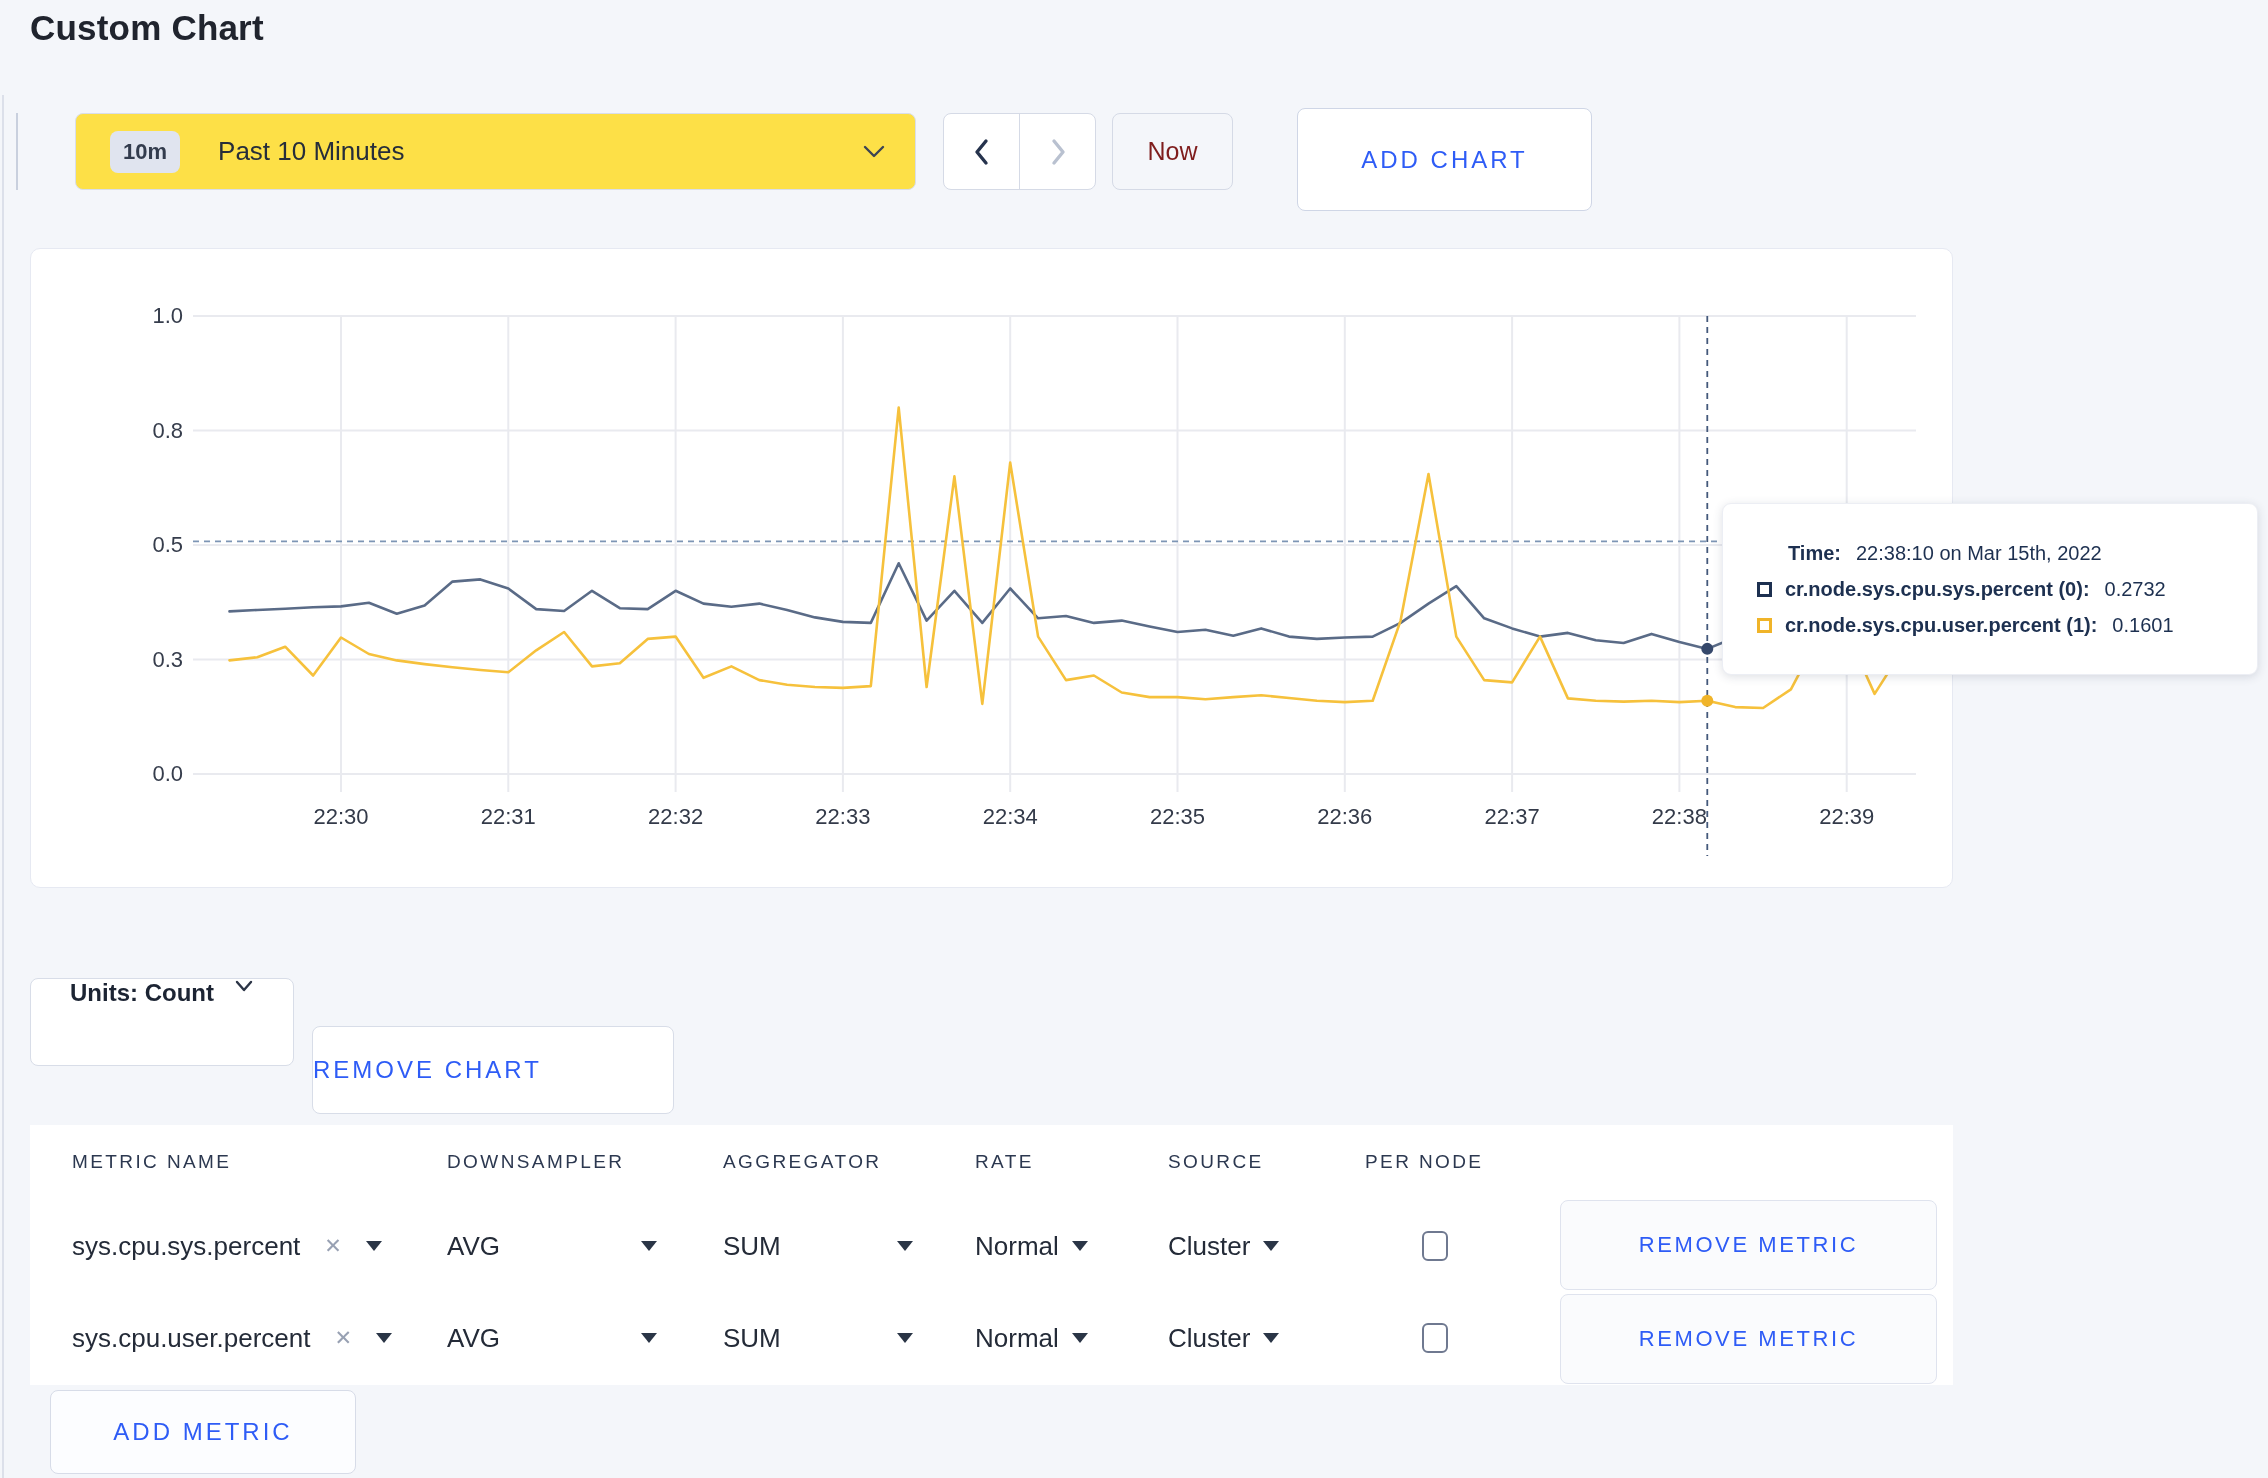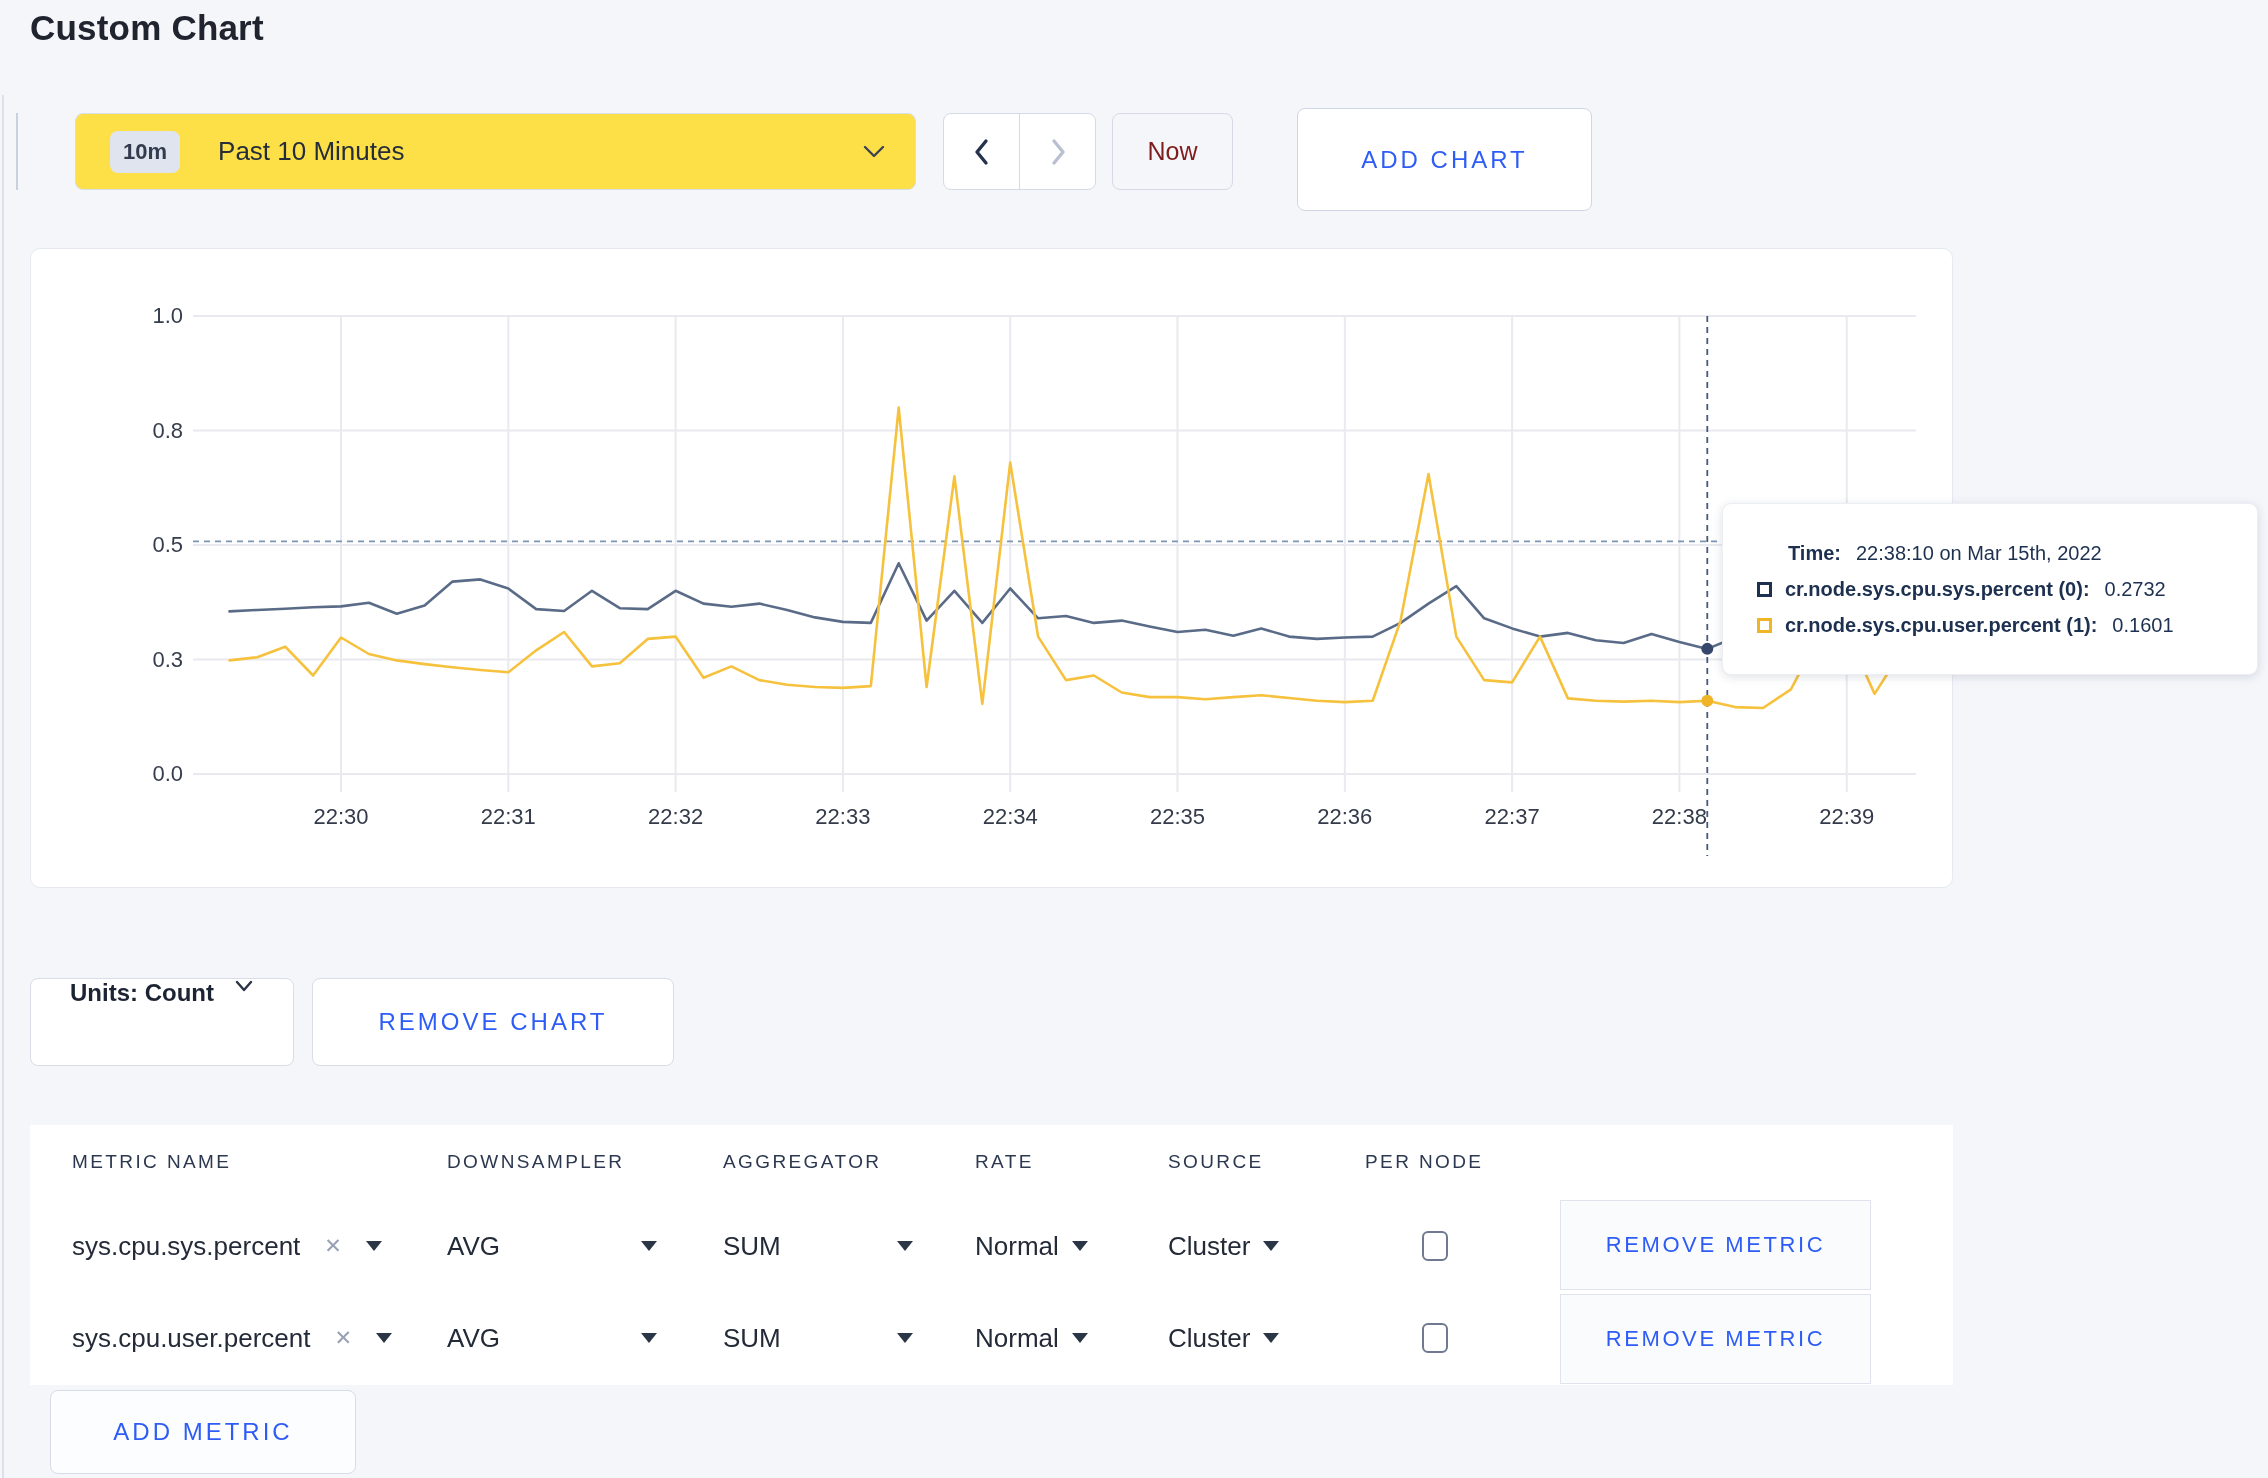--- a/index.html
+++ b/index.html
@@ -68,22 +68,22 @@
   .tt-val{font-weight:400;}
   .tt-indent{margin-left:31px;}
 
   
   .units-select{
     left:30px;top:978px;width:264px;height:88px;background:#fff;border:1.5px solid #d8dde8;border-radius:8px;
     box-sizing:border-box;display:flex;justify-content:center;gap:20px;cursor:pointer;
   }
   .units-label{font-weight:700;font-size:24px;color:#1c2433;}
   .remove-chart-btn{
-    left:312px;top:978px;width:362px;height:88px;background:#fff;border:1.5px solid #d8dde8;border-radius:8px;
-    box-sizing:border-box;display:flex;align-items:center;justify-content:center;cursor:pointer;
+    left:312px;top:1026px;width:362px;height:88px;background:#fff;border:1.5px solid #d8dde8;border-radius:8px;
+    box-sizing:border-box;display:flex;align-items:center;justify-content:flex-start;cursor:pointer;
   }
 
   
   .metrics-table{
     left:30px;top:1125px;width:1923px;height:260px;background:#fff;
   }
   .mt-header{position:absolute;top:0;left:0;right:0;height:75px;}
   .mt-h{
     position:absolute;top:26px;font-size:19px;letter-spacing:2.4px;color:#2c3850;white-space:nowrap;
   }
@@ -92,22 +92,22 @@
   .mt-text{font-size:26px;color:#242b38;white-space:nowrap;}
   .caret{
     width:0;height:0;border-left:8px solid transparent;border-right:8px solid transparent;
     border-top:10px solid #2a3546;flex:none;
   }
   .x-icon{color:#98a1b3;font-size:21px;margin:0 0 0 24px;cursor:pointer;}
   .checkbox{
     width:26px;height:30px;border:2px solid #6f7990;border-radius:6px;background:#fff;cursor:pointer;box-sizing:border-box;
   }
   .remove-metric-btn{
-    position:absolute;left:1530px;width:311px;height:90px;background:#fafbfd;
-    border:1.5px solid #dfe3ee;border-radius:0;box-sizing:border-box;
+    position:absolute;left:1530px;width:377px;height:90px;background:#fafbfd;
+    border:1.5px solid #dfe3ee;border-radius:8px;box-sizing:border-box;
     display:flex;align-items:center;justify-content:center;cursor:pointer;
   }
   .blue-cta-sm{color:#2e5cf6;font-size:22px;letter-spacing:2.6px;}
 
   .add-metric-btn{
     left:50px;top:1390px;width:306px;height:84px;background:#fcfdff;border:1.5px solid #d7dce8;border-radius:8px;
     box-sizing:border-box;display:flex;align-items:center;justify-content:center;cursor:pointer;
   }
   .page-edge{left:2px;top:95px;width:1.5px;height:1383px;background:#dce0ea;}
 </style>

